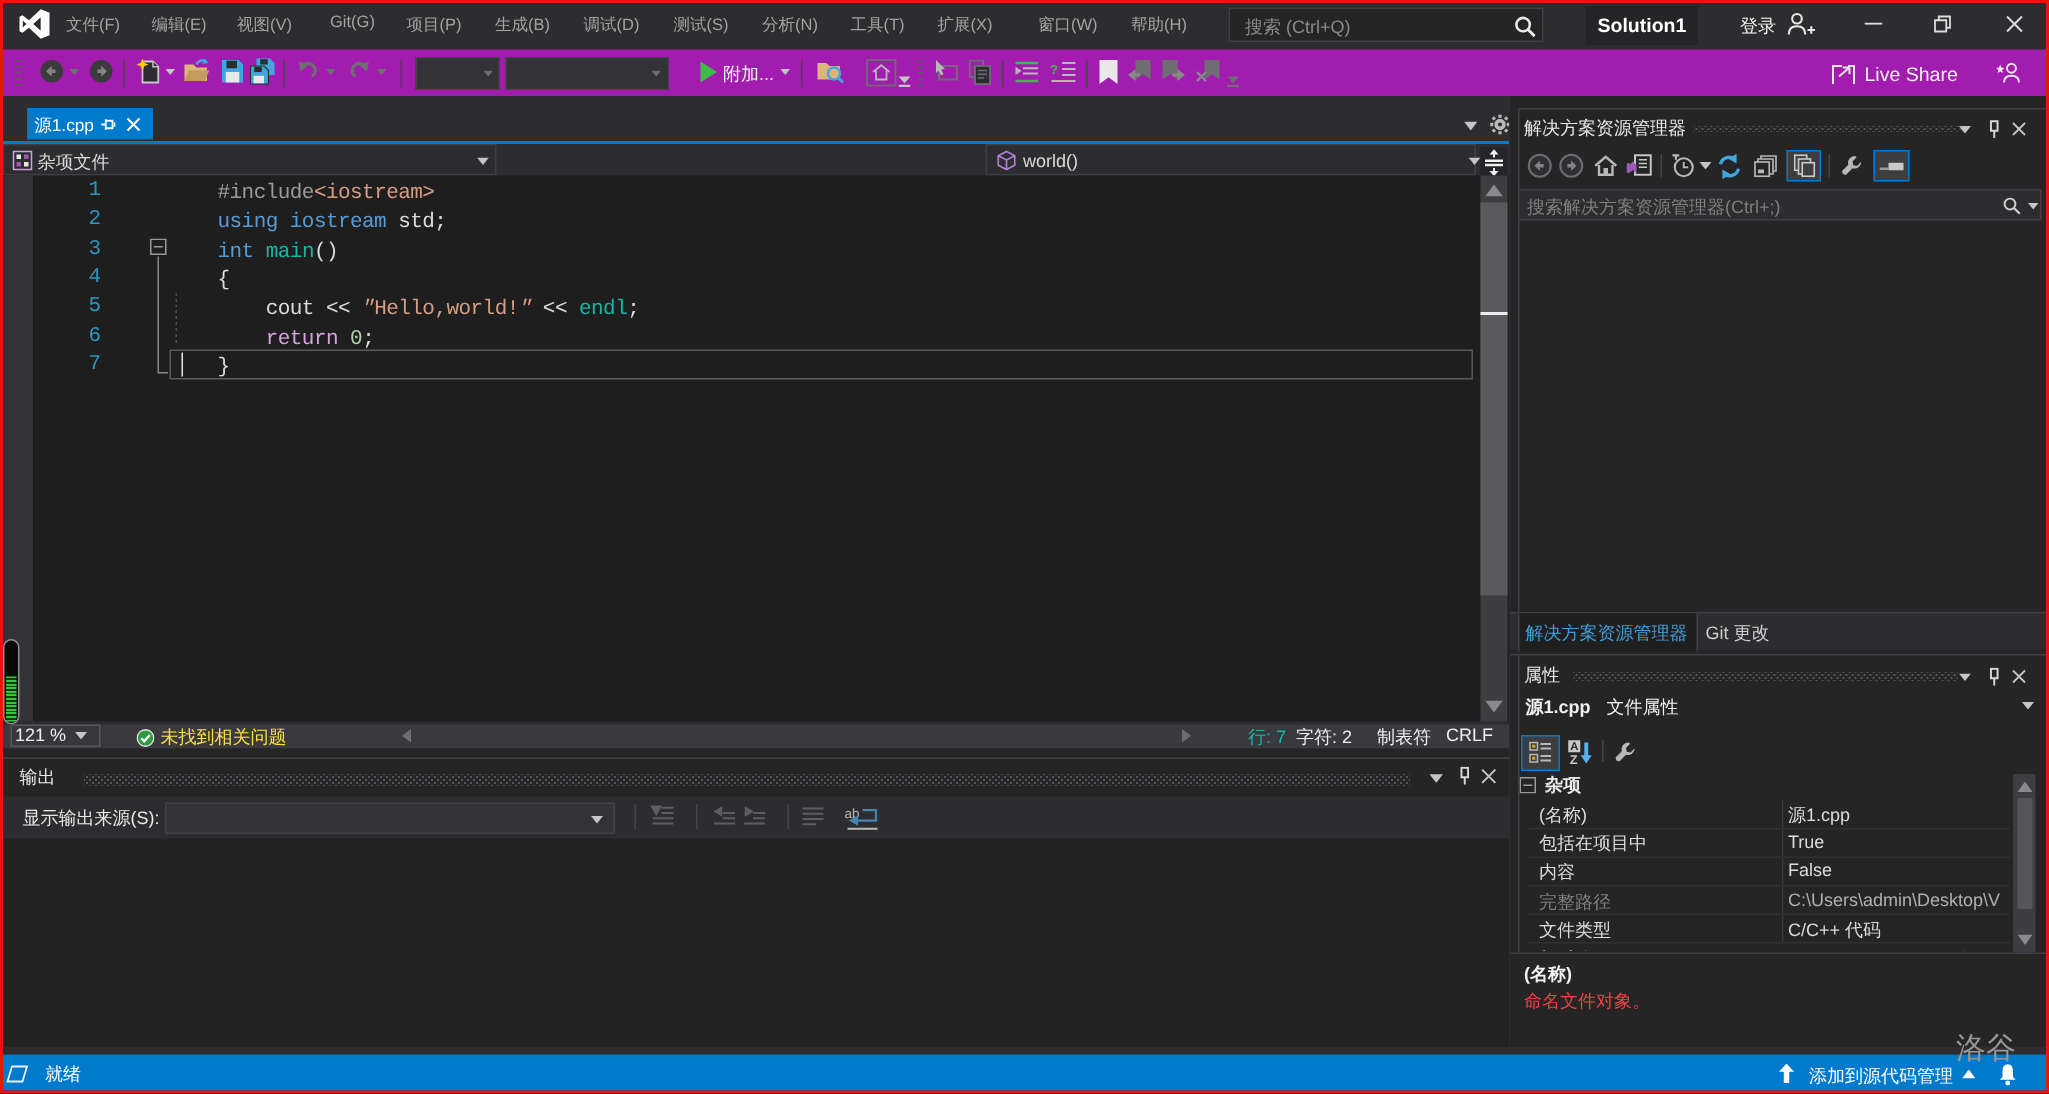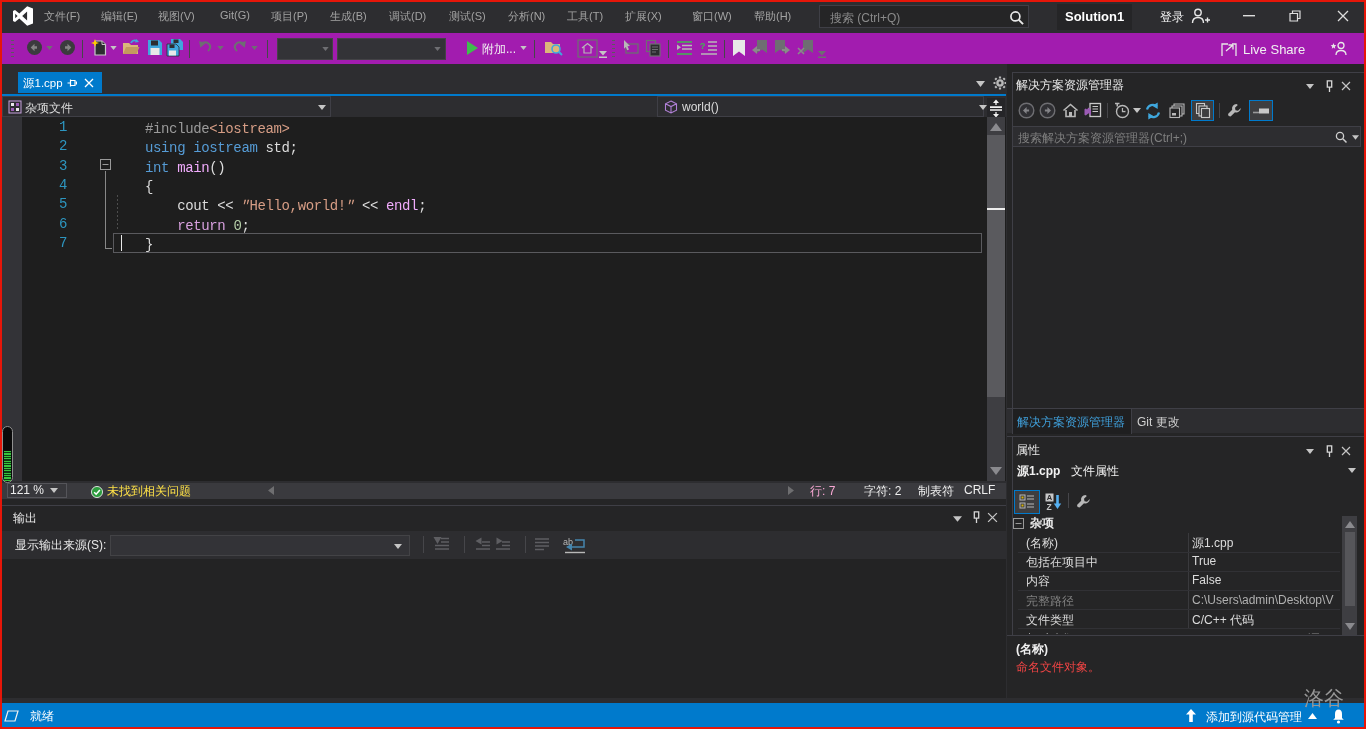--- a/index.html
+++ b/index.html
@@ -21,21 +21,21 @@
 
   
   #navbar { left:0; top:96px; width:1007px; height:21px; background:#2d2d30; }
   .navbox { position:absolute; top:0px; height:21px; background:#2d2d30; border:1px solid #3f3f46; font-size:12px; color:#dcdcdc; }
 
   
   #editor { left:0; top:117px; width:1007px; height:364px; background:#1e1e1e; }
   #bpmargin { position:absolute; left:2px; top:0; width:20px; height:364px; background:#333337; }
   .ln { position:absolute; width:47px; text-align:right; color:#2d96c0; font-family:"Liberation Mono",monospace; font-size:14px; letter-spacing:-0.37px; }
   .code { position:absolute; left:113px; font-family:"Liberation Mono",monospace; font-size:14px; letter-spacing:-0.37px; color:#dcdcdc; white-space:pre;margin-left:32px; }
-  .kw { color:#569cd6; } .str { color:#d69d85; } .fn { color:#f0abfc;font-family:Liberation Mono, monospace; } .pp { color:#9b9b9b; } .ctl { color:#d8a0df; } .num { color:#b5cea8; } .q { display:inline-block; transform:skewX(-15deg); }
+  .kw { color:#569cd6; } .str { color:#d69d85; } .fn { color:#14b8a6;font-family:Liberation Mono, monospace; } .pp { color:#9b9b9b; } .ctl { color:#d8a0df; } .num { color:#b5cea8; } .q { display:inline-block; transform:skewX(-15deg); }
 
   
   #edstatus { left:0; top:483px; width:1007px; height:16px; background:#3a3a3e; font-size:12px; }
 
   
   #output { left:0; top:505px; width:1007px; height:193px; background:#252526; border-top:1px solid #3f3f46; }
 
   
   #statusbar { left:0; top:703px; width:1366px; height:24px; background:#007acc; font-size:12px; color:#fff; }
 
@@ -349,21 +349,21 @@
       <circle cx="6.5" cy="6.5" r="6" fill="#2c9d3e" stroke="#e8e8e8" stroke-width="1"></circle>
       <path fill="none" stroke="#fff" stroke-width="1.7" d="M3.4 6.7 L5.6 8.9 L9.6 4.4"></path>
     </svg>
   <span class="abs" style="left:107px;top:0px;color:#fde047;">未找到相关问题</span>
   <svg class="abs" style="left:268px;top:3px" width="6" height="9" viewBox="0 0 6 9">
       <path fill="#6e6e70" d="M6 0 L6 9 L0 4.5 Z"></path>
     </svg>
   <svg class="abs" style="left:788px;top:3px" width="6" height="9" viewBox="0 0 6 9">
       <path fill="#6e6e70" d="M0 0 L0 9 L6 4.5 Z"></path>
     </svg>
-  <span class="abs" style="left:810px;top:0px;color:#f9a8d4;">行: 7</span>
+  <span class="abs" style="left:832px;top:0px;color:#14b8a6;">行: 7</span>
   <span class="abs" style="left:864px;top:0px;color:#eee;">字符: 2</span>
   <span class="abs" style="left:918px;top:0px;color:#eee;">制表符</span>
   <span class="abs" style="left:964px;top:0px;color:#eee;">CRLF</span>
 </div>
 
 <div class="abs" style="left:0;top:499px;width:1007px;height:6px;background:#252526;"></div>
 <div class="abs" id="output">
   <span class="abs" style="left:13px;top:4px;font-size:12px;color:#e8e8e8;">输出</span>
   <div class="abs dots" style="left:56px;top:10px;width:884px;height:8px;"></div>
   <svg class="abs" style="left:953px;top:10px" width="9" height="6" viewBox="0 0 8 5">

